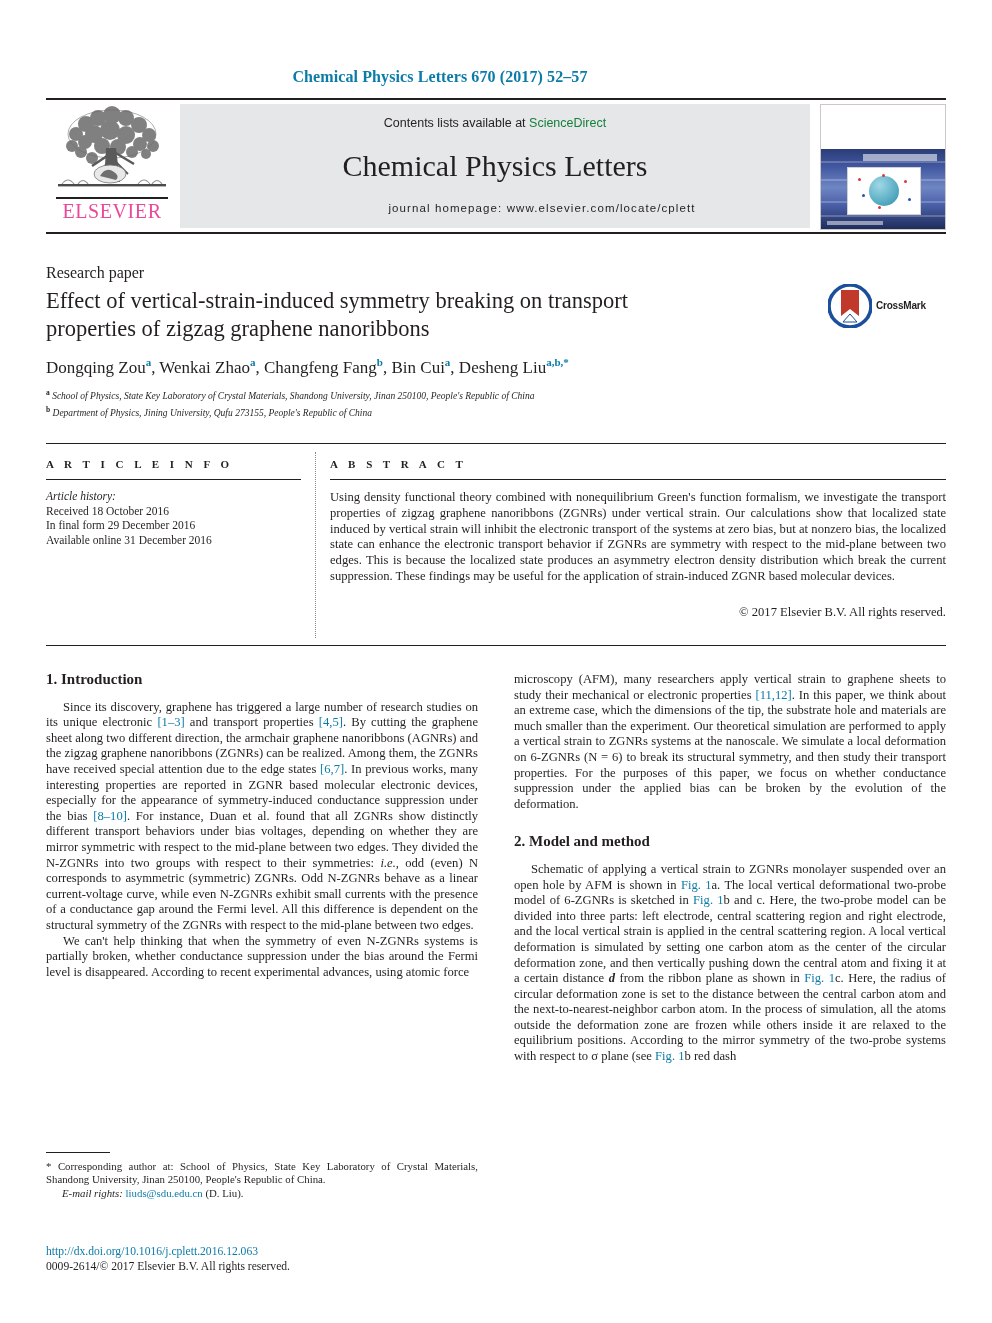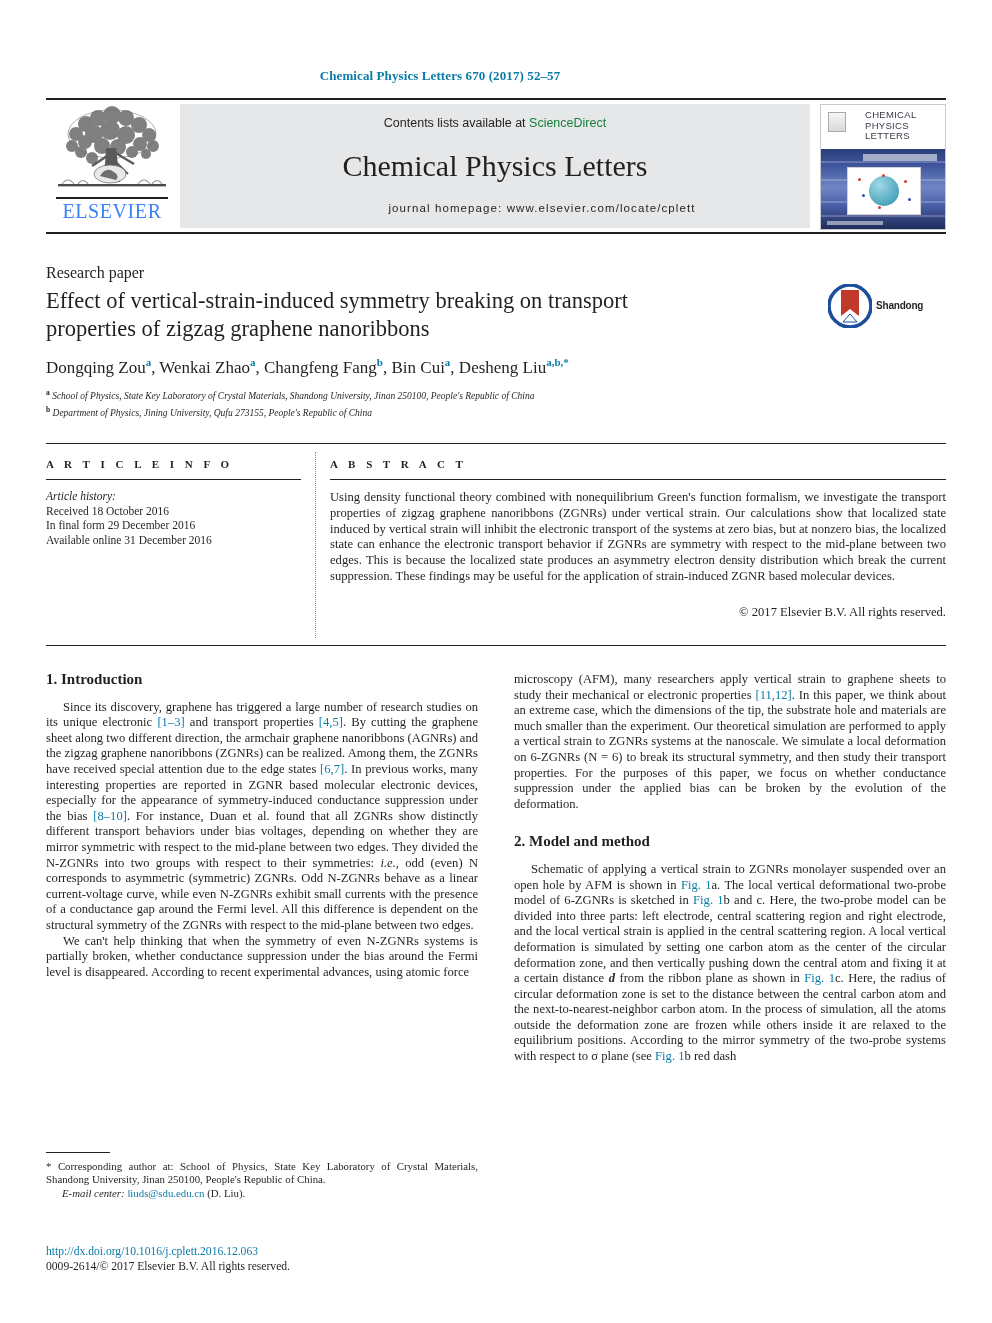--- a/index.html
+++ b/index.html
@@ -24,21 +24,21 @@
   }
 
   
   .runhead {
     position: absolute;
     top: 68px;
     left: 0;
     width: 880px;
     text-align: center;
     font-family: "Liberation Serif", serif;
-    font-size: 13px;
+    font-size: 16px;
     font-weight: bold;
     color: #0b7ba8;
     letter-spacing: 0.1px;
   }
 
   
   .masthead {
     position: absolute;
     left: 46px;
     top: 98px;
@@ -75,21 +75,21 @@
   }
   .elsevier-word {
     position: absolute;
     left: 0px;
     top: 96px;
     width: 128px;
     text-align: center;
     font-family: "Liberation Serif", serif;
     font-size: 20px;
     letter-spacing: 0.6px;
-    color: #3b82f6;
+    color: #ec4899;
     font-weight: normal;
   }
   .elsevier-underline {
     position: absolute;
     left: 8px;
     top: 93px;
     width: 112px;
     height: 2px;
     background: #231f20;
   }
@@ -498,28 +498,20 @@
 
     <div class="journal-band">
       <div class="contents-line">
         <span>Contents lists available at </span><a href="#">ScienceDirect</a>
       </div>
       <div class="journal-name">Chemical Physics Letters</div>
       <div class="journal-home">journal homepage: www.elsevier.com/locate/cplett</div>
     </div>
 
     <div class="cover-thumb">
-      <div class="cover-top">
-        <div class="cover-els-mark"></div>
-        <div class="cover-title">
-          <div>CHEMICAL</div>
-          <div>PHYSICS</div>
-          <div>LETTERS</div>
-        </div>
-      </div>
       <div class="cover-body">
         <div class="cover-stripe" style="top:12px"></div>
         <div class="cover-stripe" style="top:30px"></div>
         <div class="cover-stripe" style="top:52px"></div>
         <div class="cover-stripe" style="top:66px"></div>
         <div class="cover-subtitle"></div>
         <div class="cover-image-box">
           <div class="cover-molecule"></div>
           <div class="cover-dot" style="left:10px;top:10px"></div>
           <div class="cover-dot blue" style="left:14px;top:26px"></div>
@@ -538,21 +530,21 @@
   <div class="research-paper">Research paper</div>
   <div class="article-title">Effect of vertical-strain-induced symmetry breaking on transport properties of zigzag graphene nanoribbons</div>
 
   <div class="crossmark">
     <svg class="crossmark-badge" viewBox="0 0 44 44">
       <circle cx="22" cy="22" r="21" fill="#ffffff" stroke="#1b4f9c" stroke-width="3.6"></circle>
       <circle cx="22" cy="22" r="18" fill="#ffffff"></circle>
       <path d="M13 6 h18 v26 l-9 -7 l-9 7 z" fill="#c0392b"></path>
       <path d="M22 30 l7 8 h-14 z" fill="#ffffff" stroke="#1b4f9c" stroke-width="1"></path>
     </svg>
-    <div class="crossmark-label">Shandong</div>
+    <div class="crossmark-label">CrossMark</div>
   </div>
 
   <div class="authors">Dongqing Zou<sup>a</sup>, Wenkai Zhao<sup>a</sup>, Changfeng Fang<sup>b</sup>, Bin Cui<sup>a</sup>, Desheng Liu<sup>a,b,*</sup></div>
   <div class="affiliations">
     <div><sup>a</sup> <span>School of Physics, State Key Laboratory of Crystal Materials, Shandong University, Jinan 250100, People's Republic of China</span></div>
     <div><sup>b</sup> <span>Department of Physics, Jining University, Qufu 273155, People's Republic of China</span></div>
   </div>
 
   <div class="infoblock-rule-top"></div>
   <div class="vert-dashes"></div>
@@ -591,21 +583,21 @@
     </p>
     <h2 class="bodyhead spaced">2. Model and method</h2>
     <p class="body">
       <span>Schematic of applying a vertical strain to ZGNRs monolayer suspended over an open hole by AFM is shown in </span><a class="ref" href="#">Fig. 1</a><span>a. The local vertical deformational two-probe model of 6-ZGNRs is sketched in </span><a class="ref" href="#">Fig. 1</a><span>b and c. Here, the two-probe model can be divided into three parts: left electrode, central scattering region and right electrode, and the local vertical strain is applied in the central scattering region. A local vertical deformation is simulated by setting one carbon atom as the center of the circular deformation zone, and then vertically pushing down the central atom and fixing it at a certain distance </span><span class="bold ital">d</span><span> from the ribbon plane as shown in </span><a class="ref" href="#">Fig. 1</a><span>c. Here, the radius of circular deformation zone is set to the distance between the central carbon atom and the next-to-nearest-neighbor carbon atom. In the process of simulation, all the atoms outside the deformation zone are frozen while others inside it are relaxed to the equilibrium positions. According to the mirror symmetry of the two-probe systems with respect to σ plane (see </span><a class="ref" href="#">Fig. 1</a><span>b red dash</span>
     </p>
   </div>
 
   <div class="footnote-rule"></div>
   <div class="footnote">
     <span>*</span><span> Corresponding author at: School of Physics, State Key Laboratory of Crystal Materials, Shandong University, Jinan 250100, People's Republic of China.</span><br>
-    <span style="display:inline-block;width:16px"></span><span class="email-label">E-mail center:</span>
+    <span style="display:inline-block;width:16px"></span><span class="email-label">E-mail rights:</span>
     <a href="#">liuds@sdu.edu.cn</a><span> (D. Liu).</span>
   </div>
 
   <div class="doi-block">
     <div><a href="#">http://dx.doi.org/10.1016/j.cplett.2016.12.063</a></div>
     <div>0009-2614/© 2017 Elsevier B.V. All rights reserved.</div>
   </div>
 
 </div>
 

